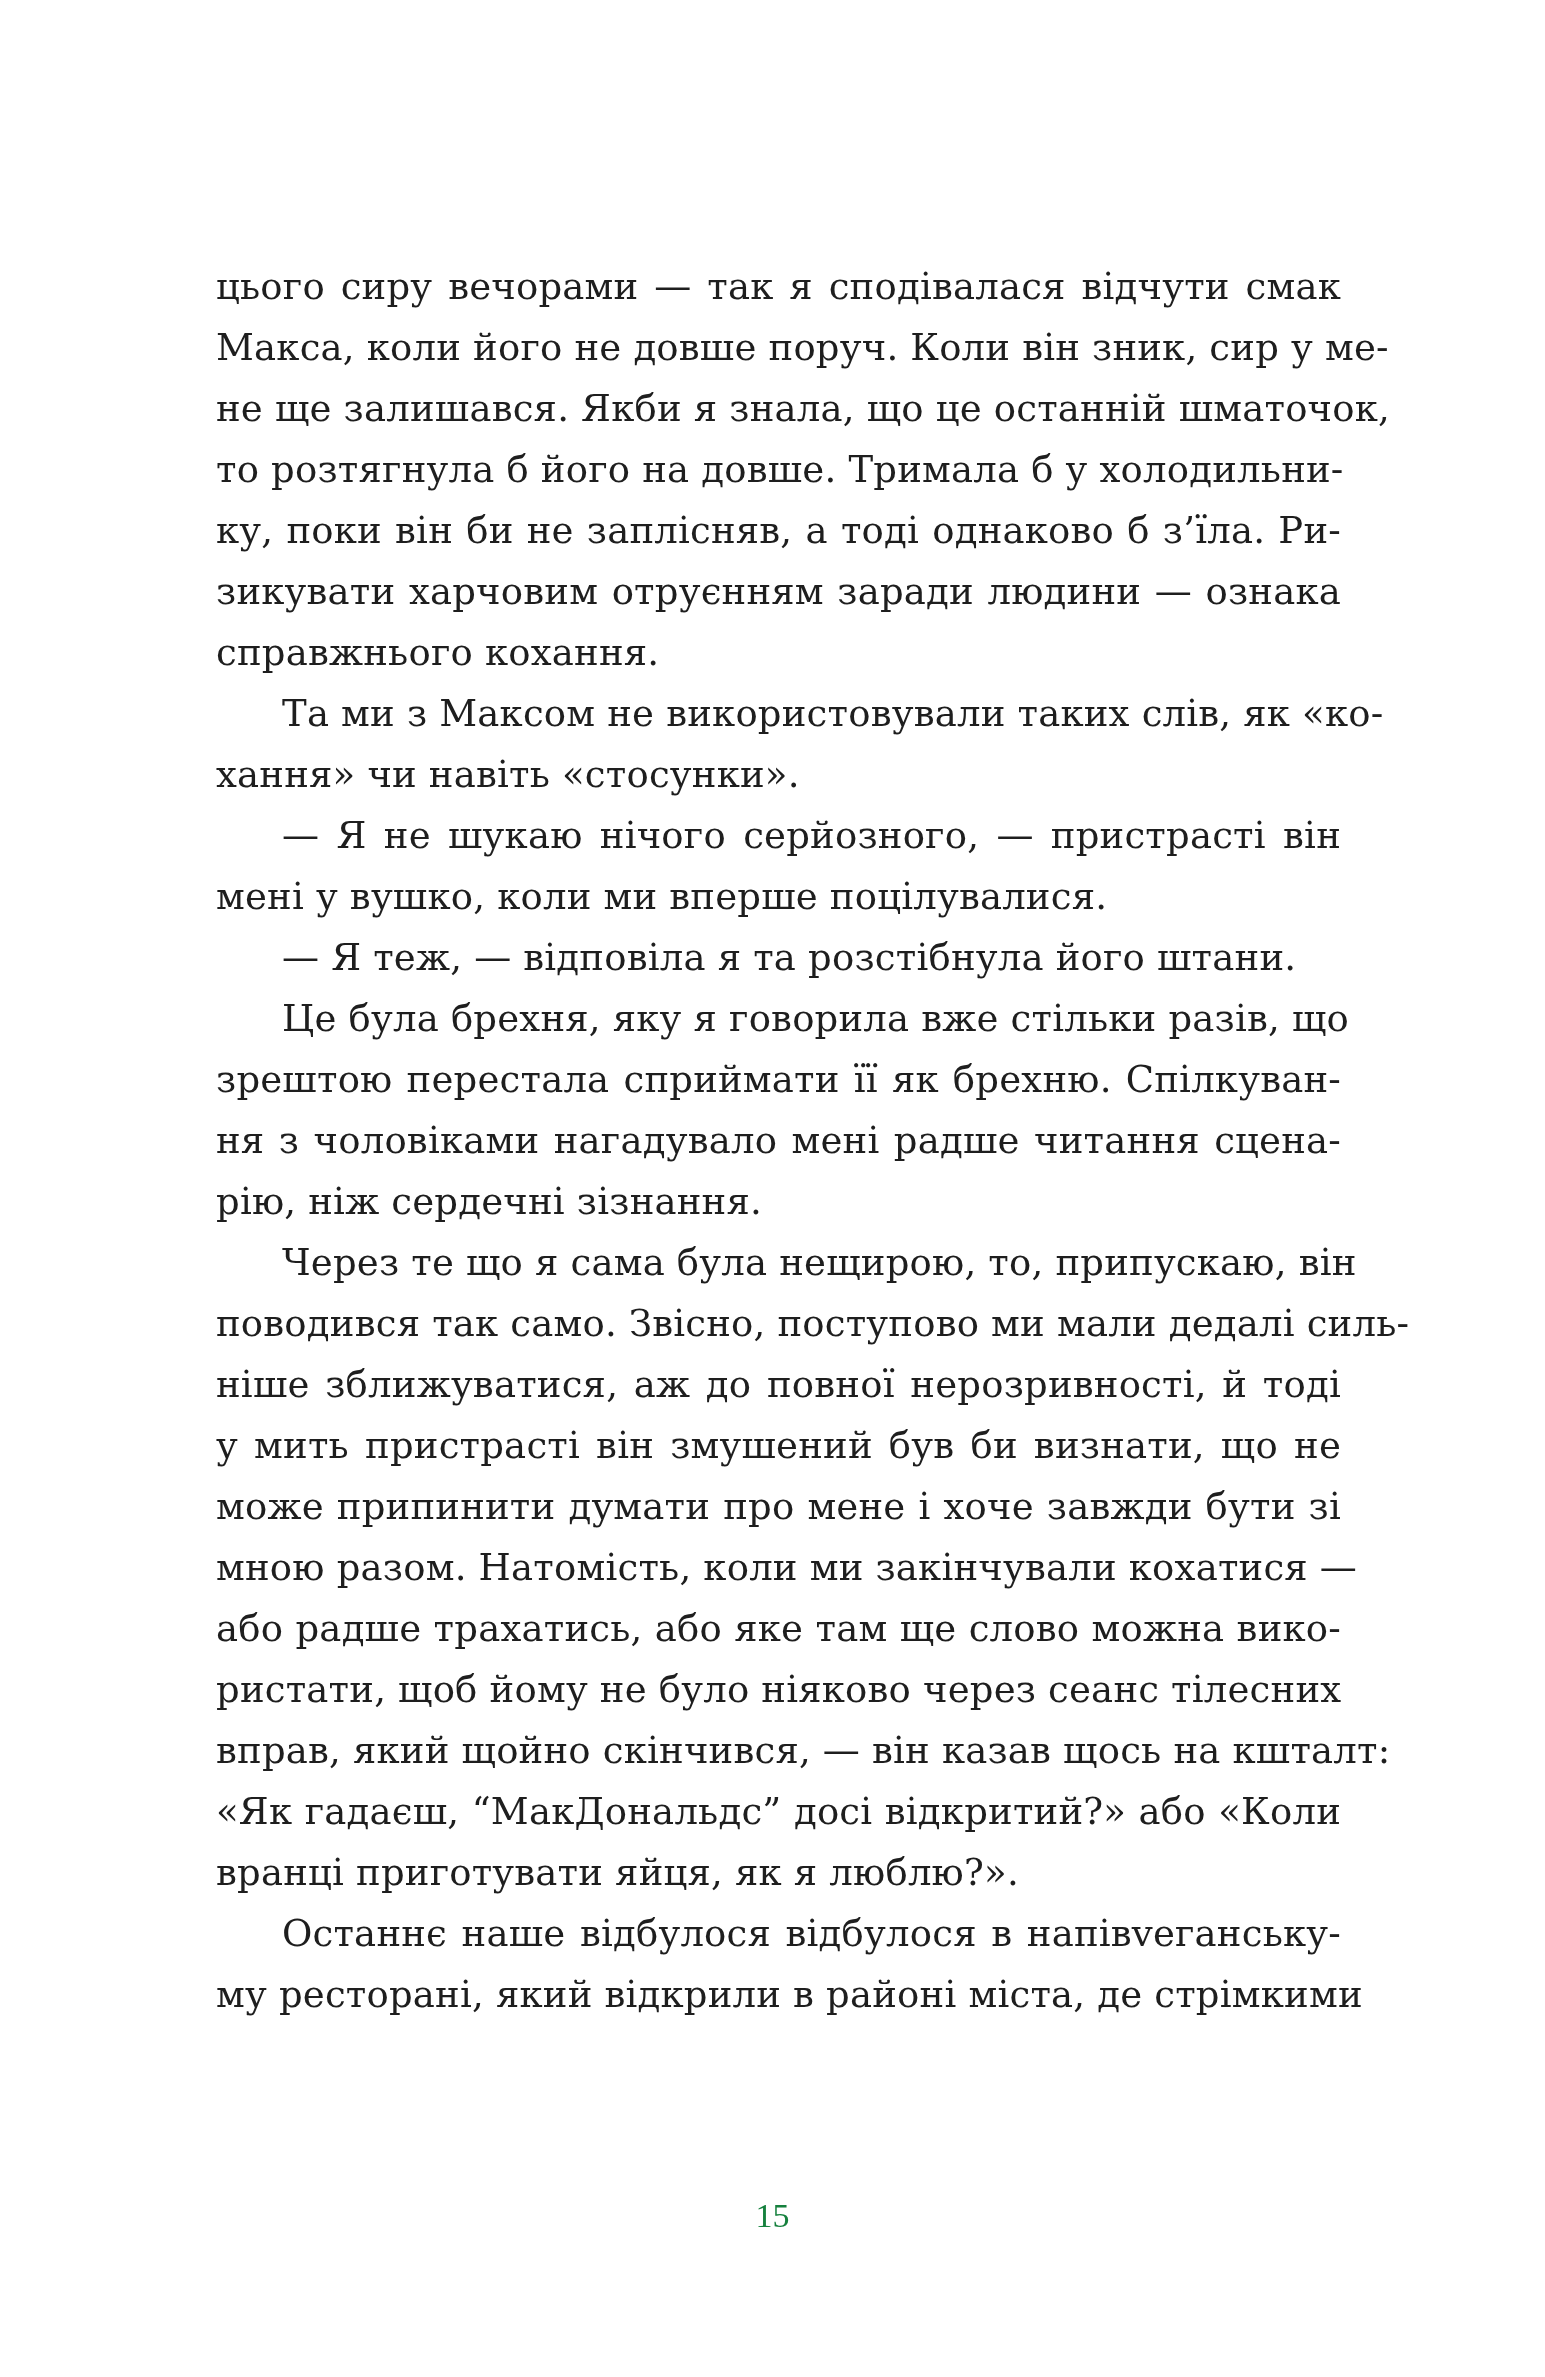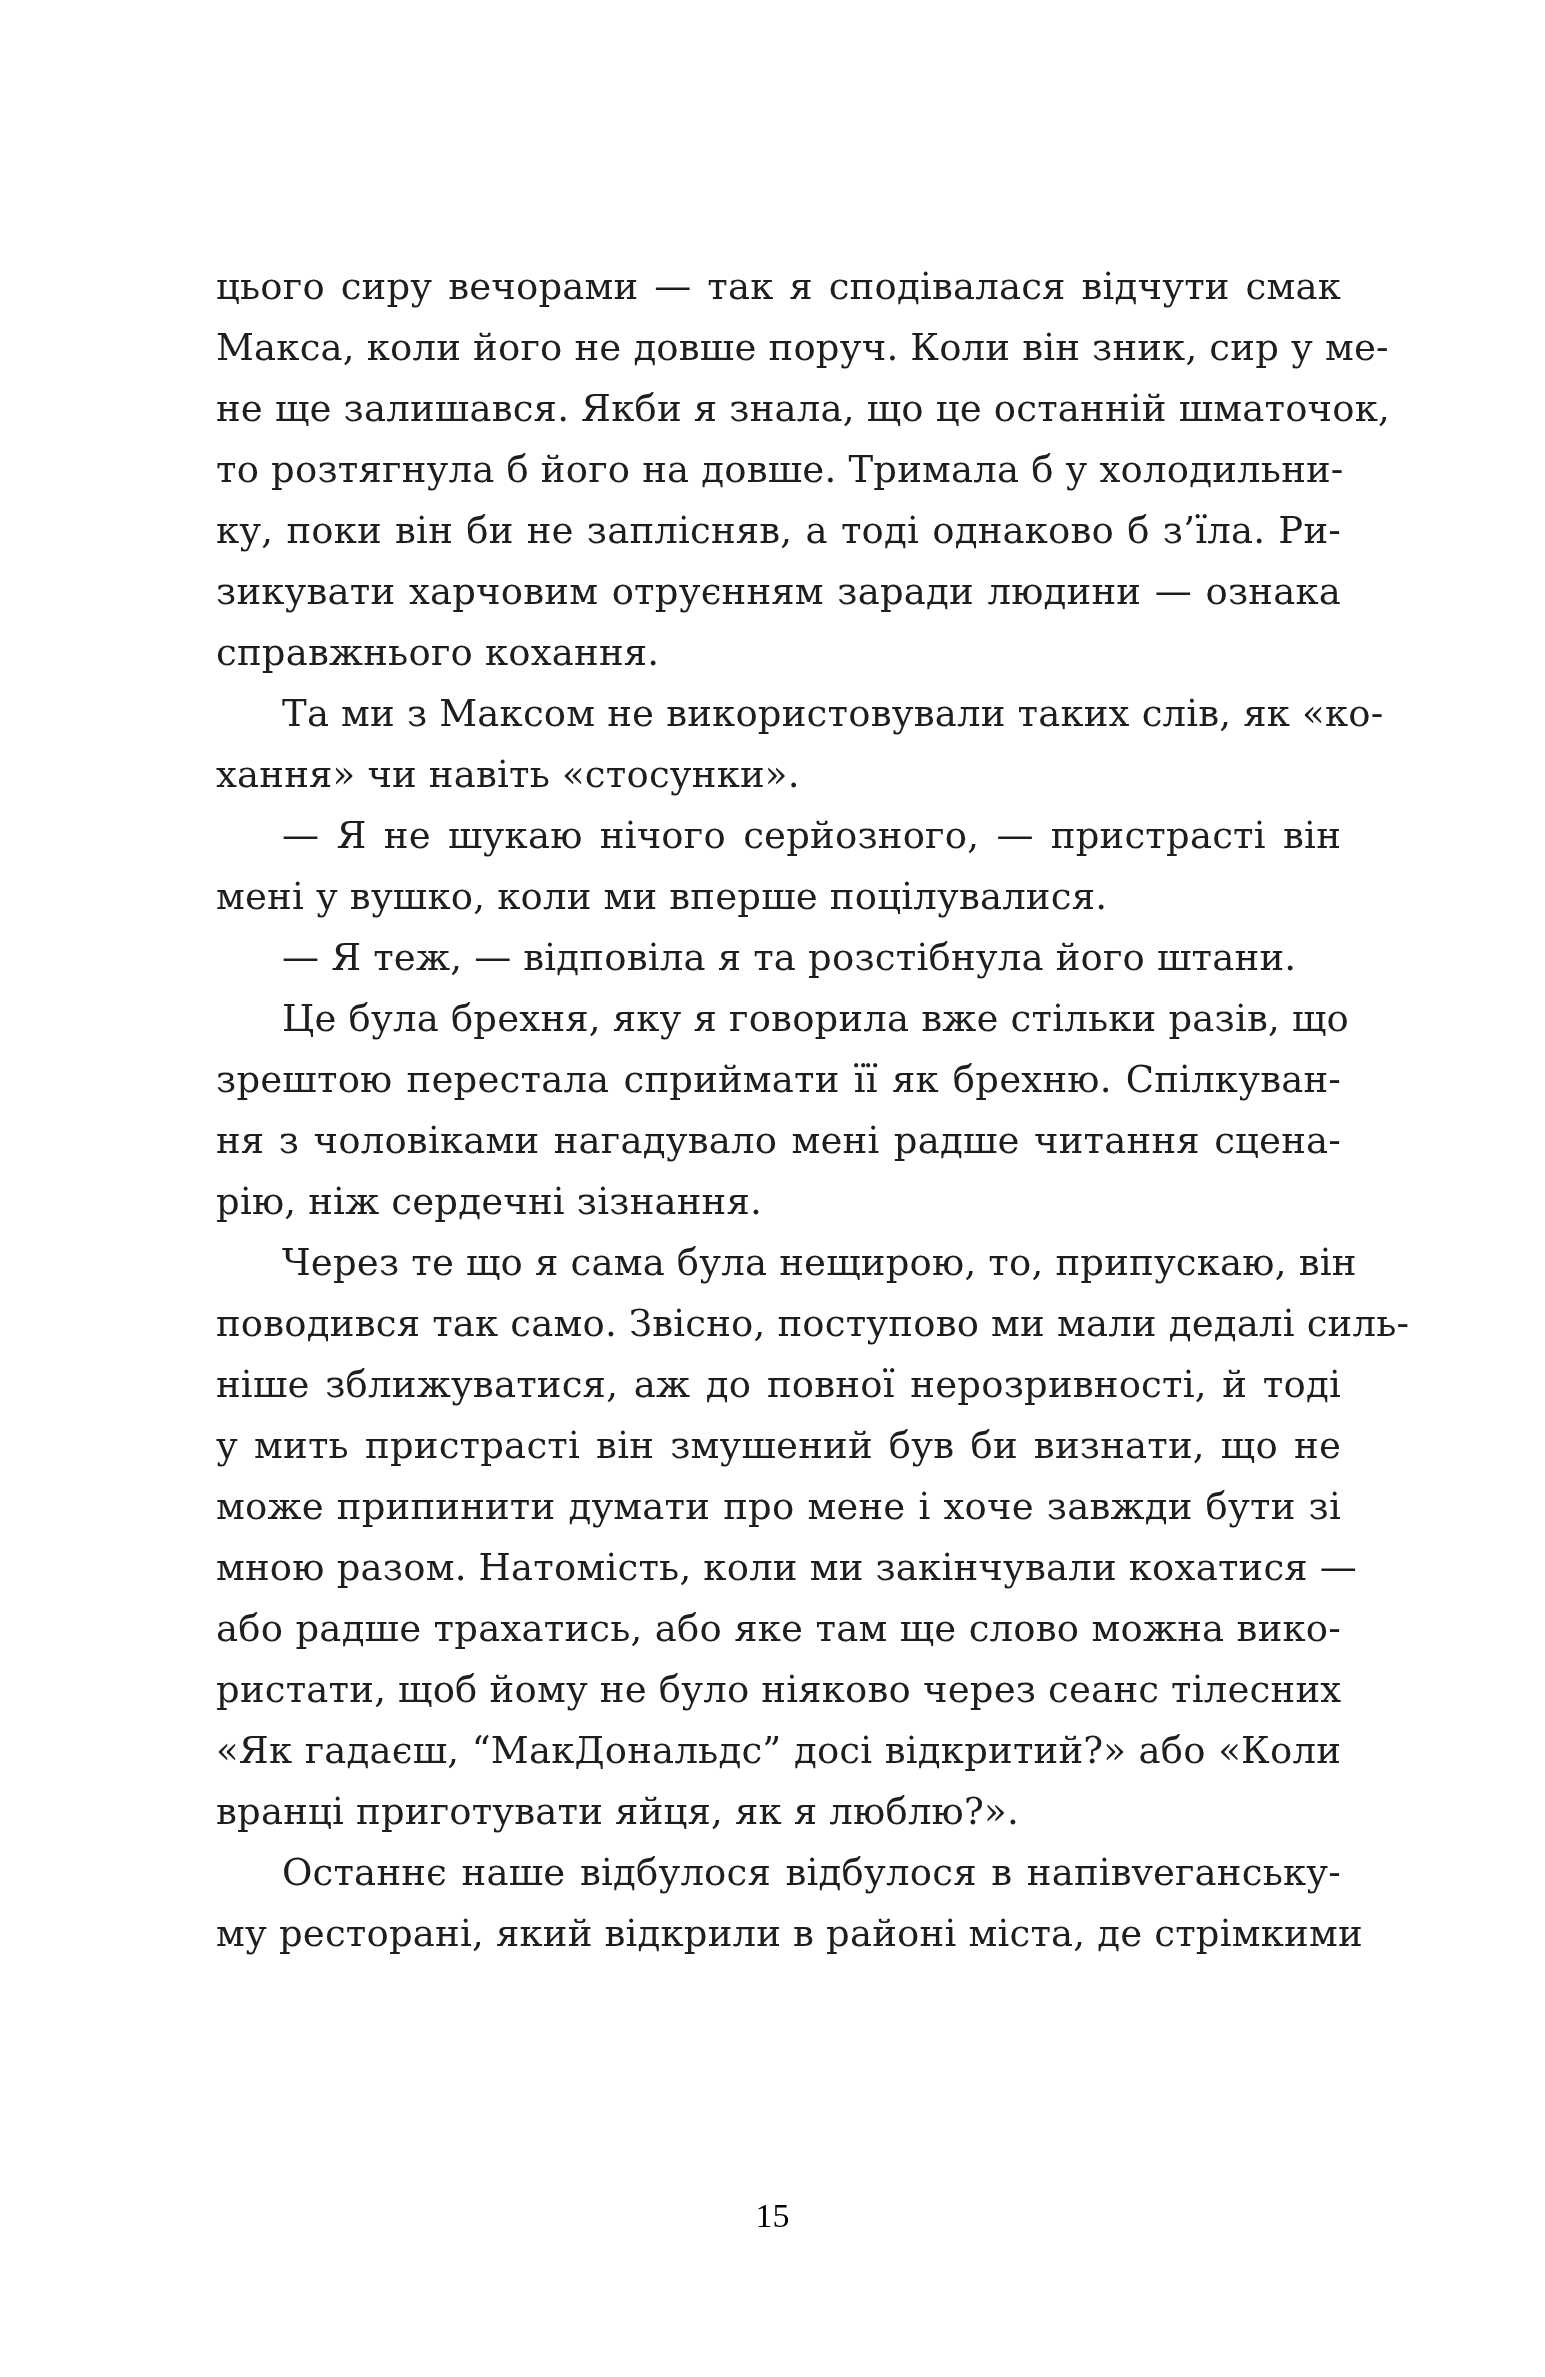--- a/index.html
+++ b/index.html
@@ -46,21 +46,21 @@
       padding-left: 66px;
     }
     .page-number {
       position: absolute;
       left: 0;
       width: 1545px;
       top: 2196px;
       text-align: center;
       font-size: 34px;
       line-height: 40px;
-      color: #000000;
+      color: #15803d;
       font-family: "Liberation Serif", "DejaVu Serif", serif;
     }
   </style>
 </head>
 <body>
 
 <div class="page">
   <div class="text-block">
     <span class="line">цього сиру вечорами — так я сподівалася відчути смак</span>
     <span class="line">Макса, коли його не довше поруч. Коли він зник, сир у ме-</span>
@@ -79,20 +79,21 @@
     <span class="line">ня з чоловіками нагадувало мені радше читання сцена-</span>
     <span class="line last">рію, ніж сердечні зізнання.</span>
     <span class="line indent">Через те що я сама була нещирою, то, припускаю, він</span>
     <span class="line">поводився так само. Звісно, поступово ми мали дедалі силь-</span>
     <span class="line">ніше зближуватися, аж до повної нерозривності, й тоді</span>
     <span class="line">у мить пристрасті він змушений був би визнати, що не</span>
     <span class="line">може припинити думати про мене і хоче завжди бути зі</span>
     <span class="line">мною разом. Натомість, коли ми закінчували кохатися —</span>
     <span class="line">або радше трахатись, або яке там ще слово можна вико-</span>
     <span class="line">ристати, щоб йому не було ніяково через сеанс тілесних</span>
+    <span class="line">вправ, який щойно скінчився, — він казав щось на кшталт:</span>
     <span class="line">«Як гадаєш, “МакДональдс” досі відкритий?» або «Коли</span>
     <span class="line last">вранці приготувати яйця, як я люблю?».</span>
     <span class="line indent">Останнє наше відбулося відбулося в напівveганську-</span>
     <span class="line">му ресторані, який відкрили в районі міста, де стрімкими</span>
   </div>
 
   <div class="page-number">15</div>
 </div>
 
 

